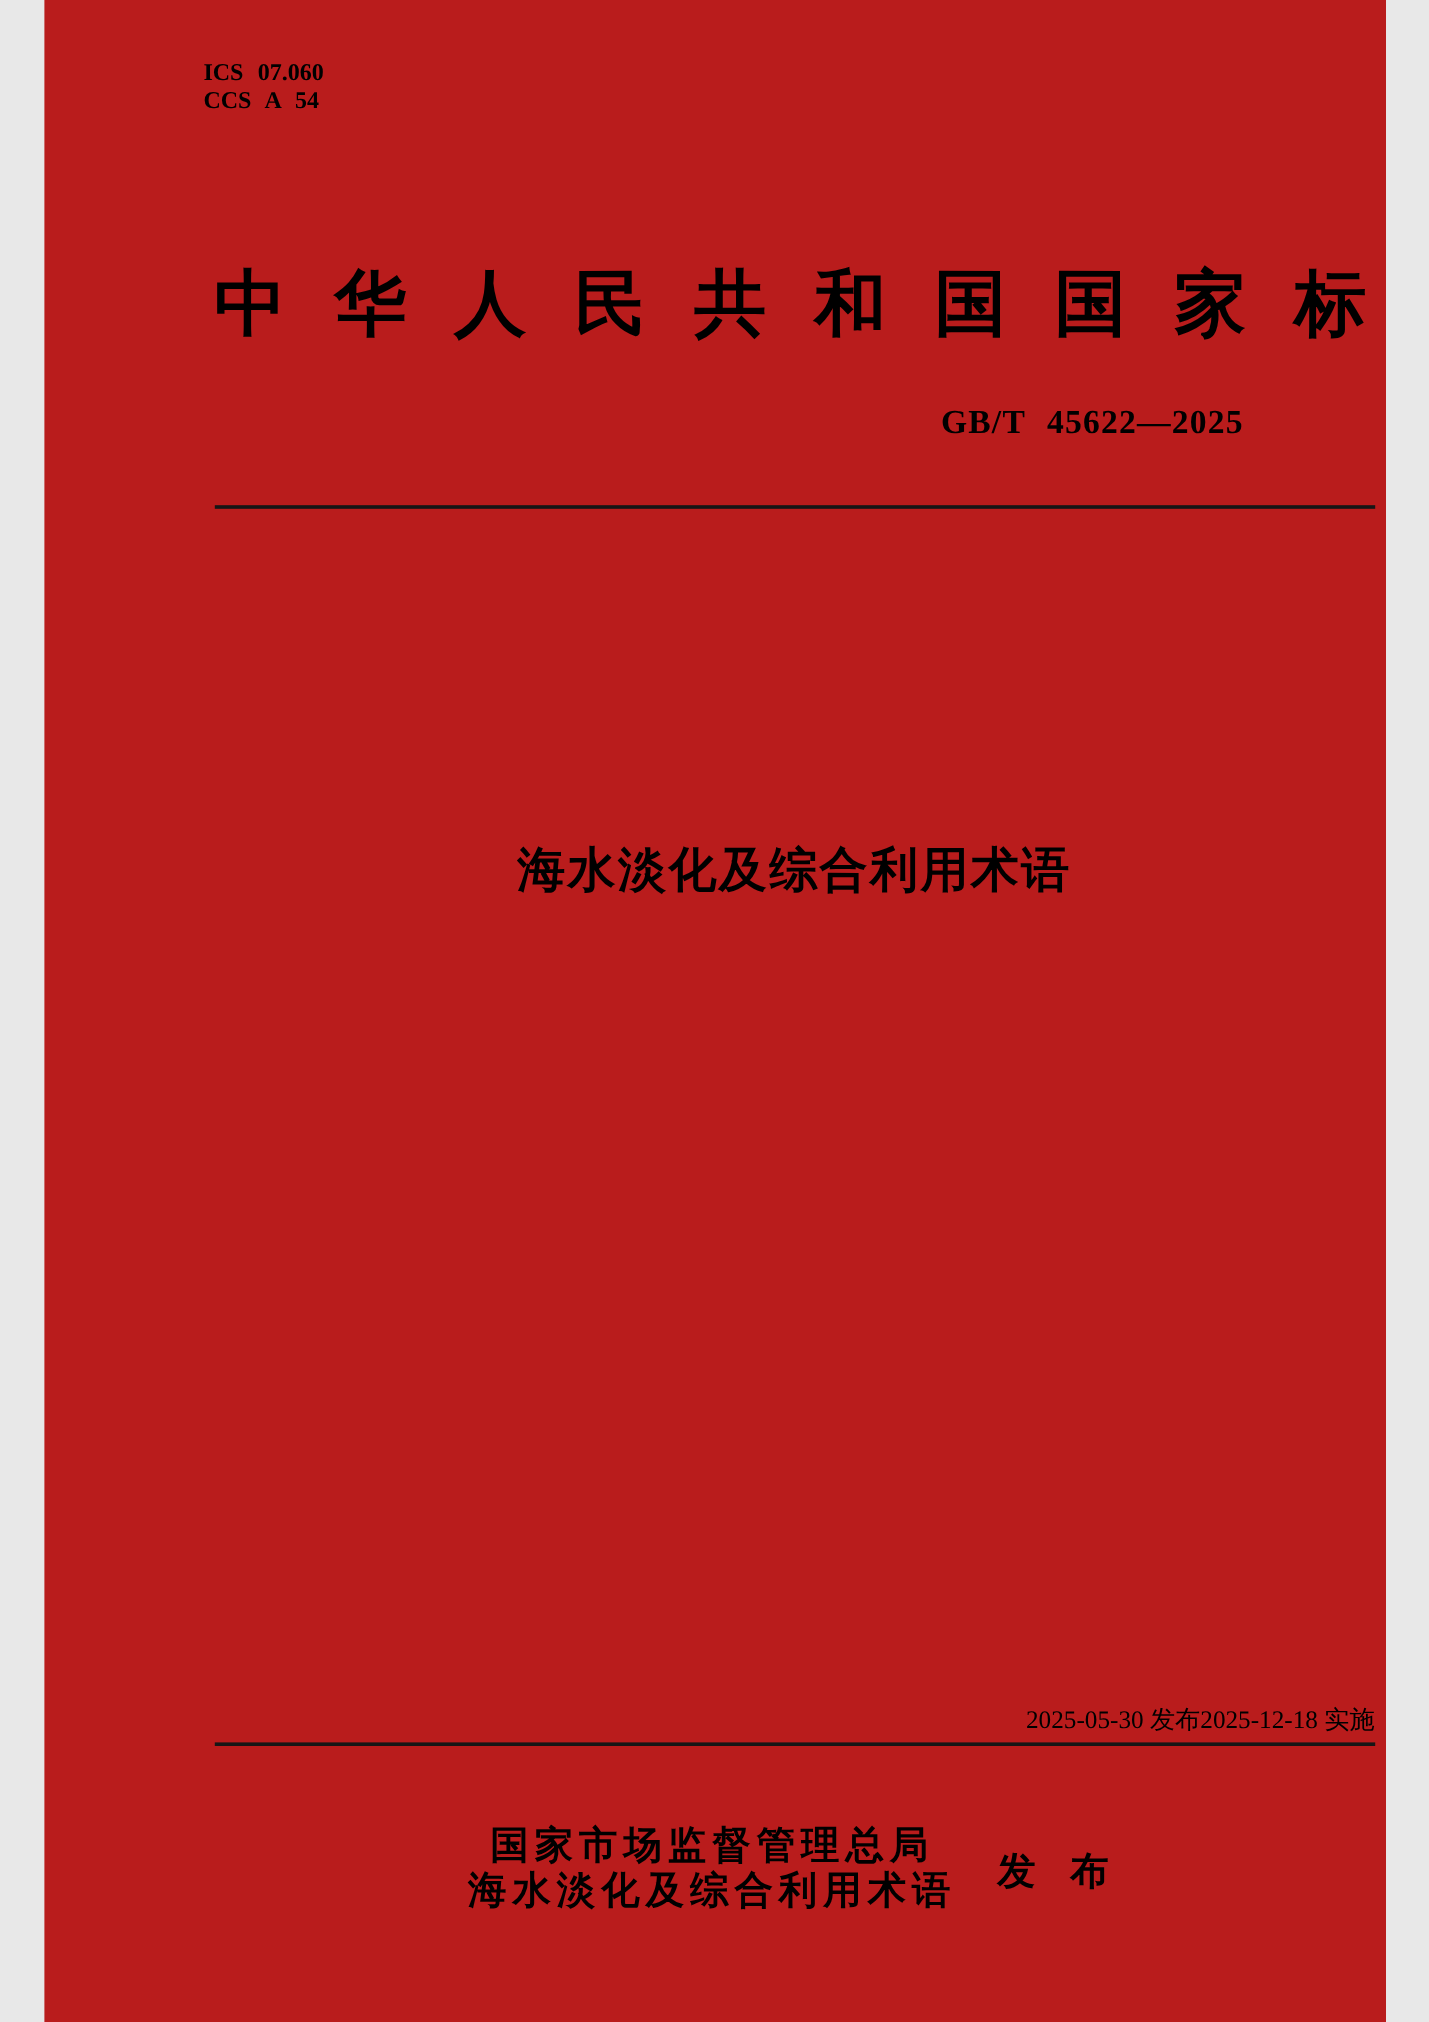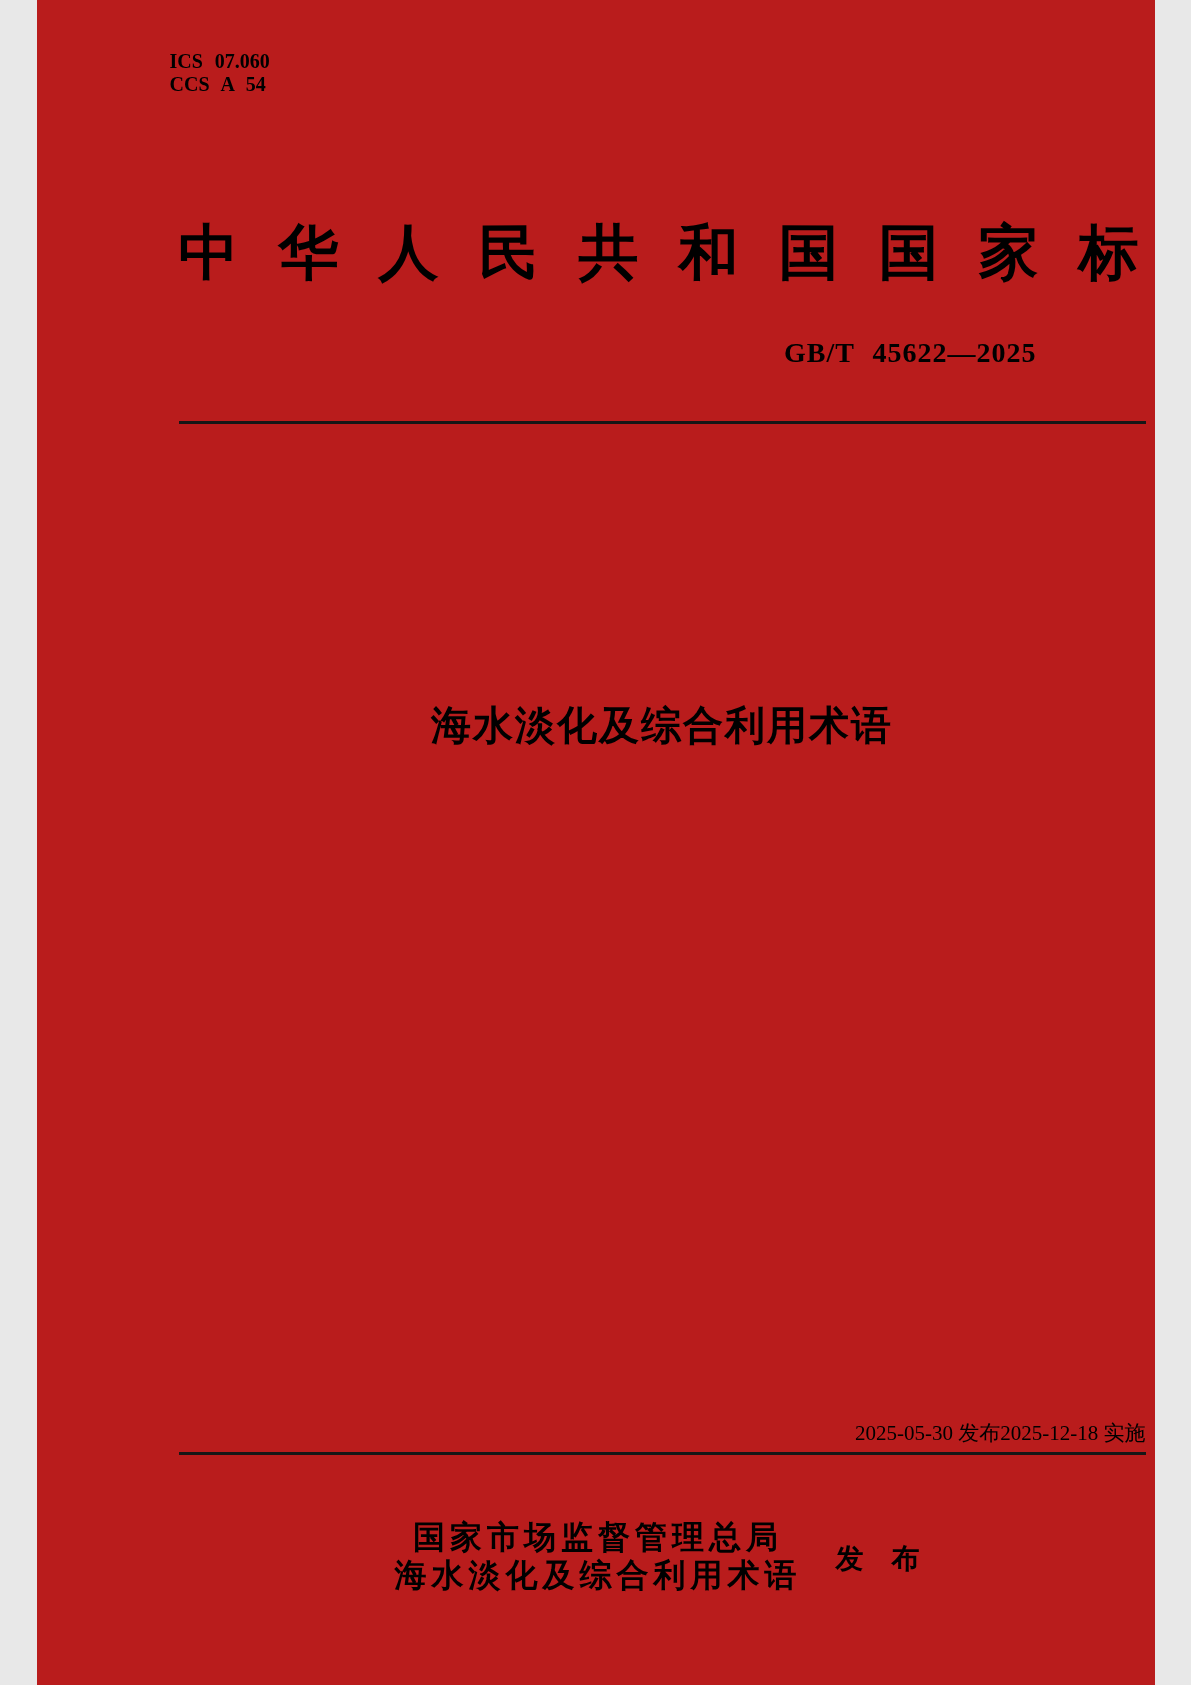--- a/index.html
+++ b/index.html
@@ -129,21 +129,21 @@
     font-size: 32px;
     line-height: 38px;
     font-weight: bold;
     letter-spacing: 5px;
     text-align: center;
     white-space: nowrap;
     font-family: "Liberation Serif", "DejaVu Serif", serif;
   }
   .pub-label {
     margin-left: 34px;
-    font-size: 28px;
+    font-size: 32px;
     line-height: 32px;
     font-weight: bold;
     letter-spacing: 10px;
     white-space: nowrap;
     transform: translateY(3px);
     font-family: "Liberation Sans", "DejaVu Sans", sans-serif;
   }
 </style>
 </head>
 <body>

